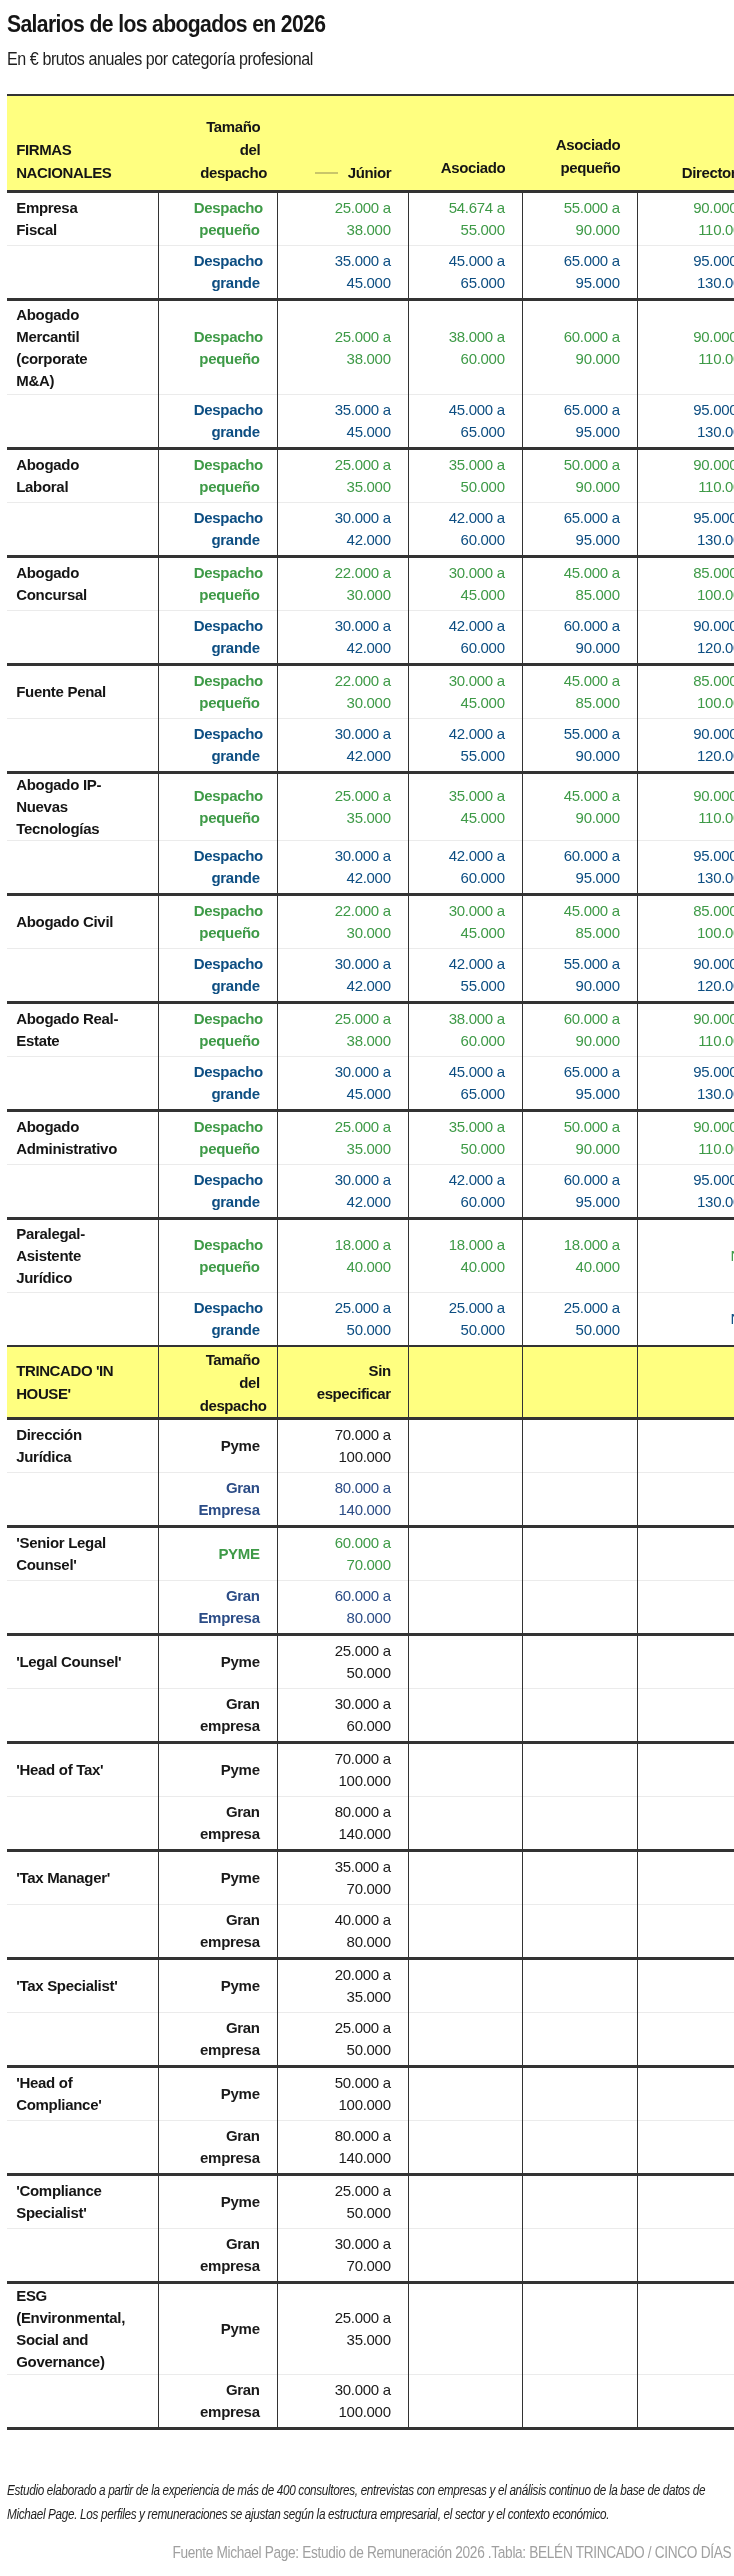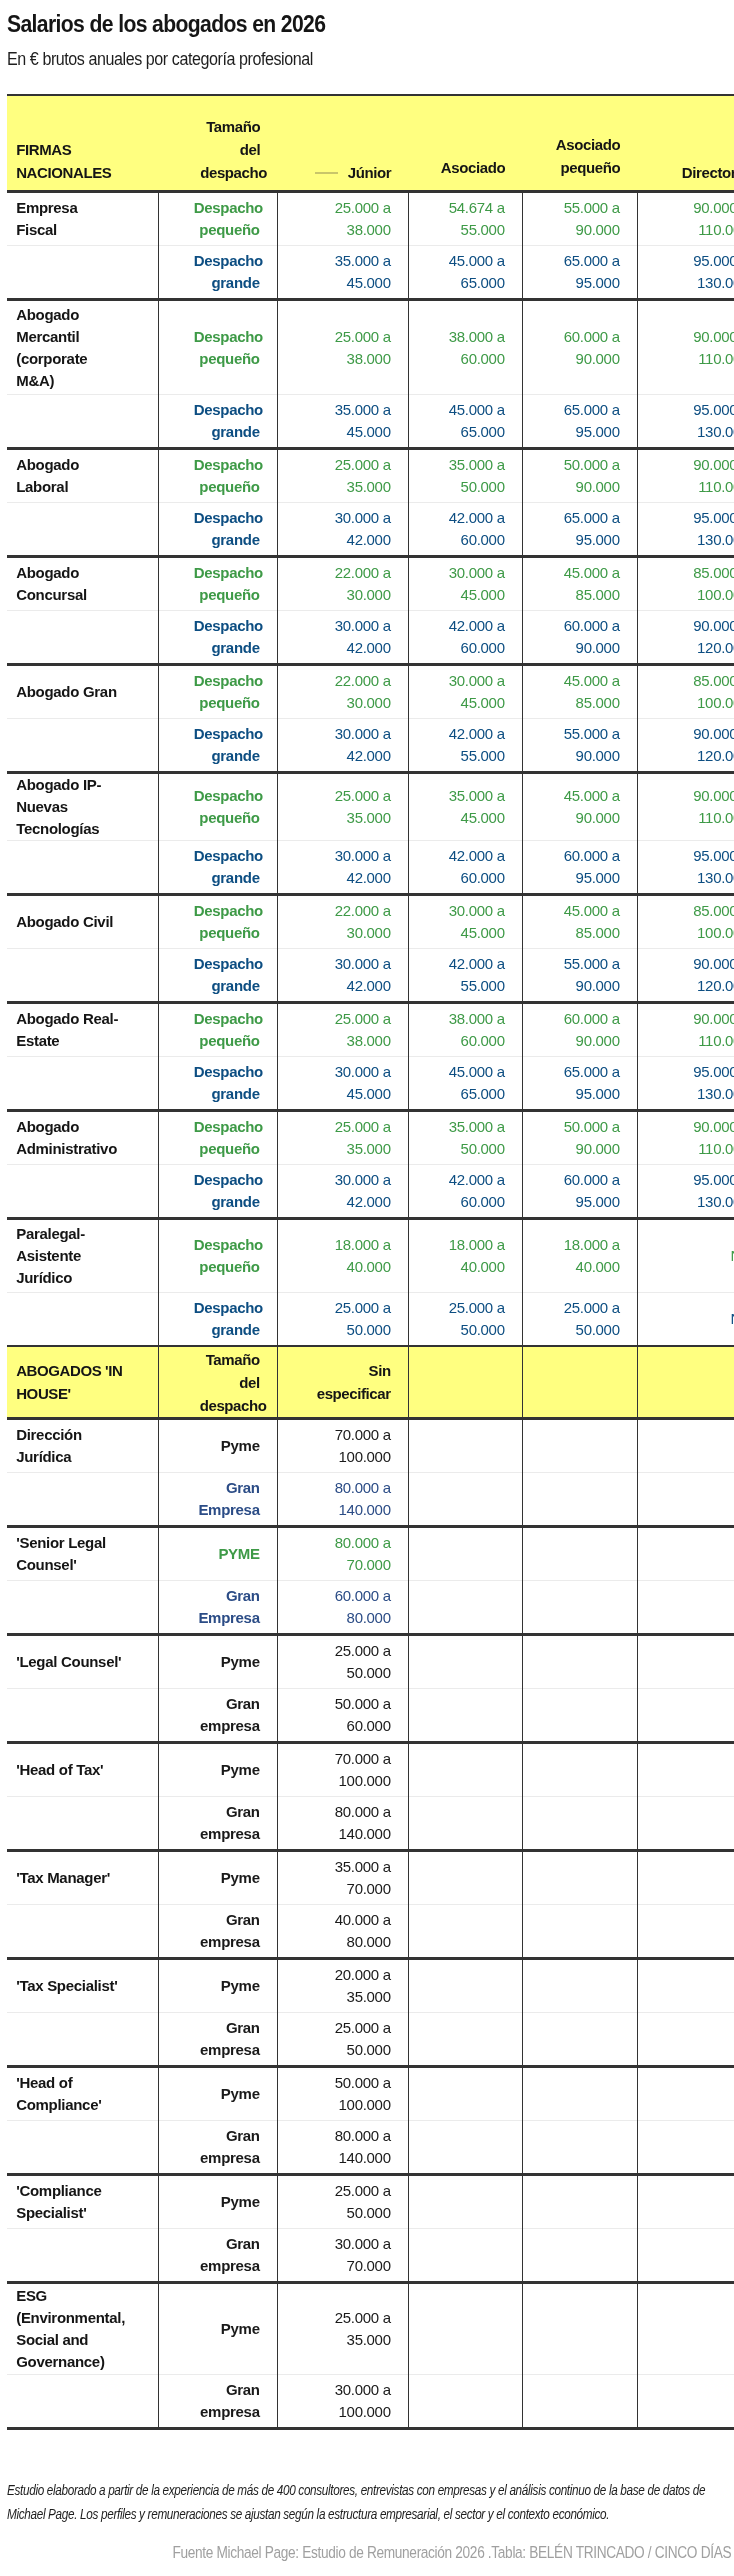--- a/index.html
+++ b/index.html
@@ -255,21 +255,21 @@
           </td>
           <td class="val blue">
             <div style="width:72px;margin-left:auto">60.000 a 90.000</div>
           </td>
           <td class="val blue">
             <div style="width:84px;margin-left:auto">90.000 a 120.000</div>
           </td>
         </tr>
         <tr class="first">
           <td class="name">
-            <div style="width:105px">Abogado Gran</div>
+            <div style="width:105px">Fuente Penal</div>
           </td>
           <td class="size green">
             <div style="width:66px;margin-left:auto">Despacho pequeño</div>
           </td>
           <td class="val green">
             <div style="width:72px;margin-left:auto">22.000 a 30.000</div>
           </td>
           <td class="val green">
             <div style="width:72px;margin-left:auto">30.000 a 45.000</div>
           </td>
@@ -485,21 +485,21 @@
             <div style="width:72px;margin-left:auto">25.000 a 50.000</div>
           </td>
           <td class="val blue">
             <div style="width:84px;margin-left:auto">No</div>
           </td>
         </tr>
       </tbody>
     <tbody id="inhouse-body">
       <tr class="hdr2">
         <td class="left">
-          <div style="width:108px">ABOGADOS 'IN HOUSE'</div>
+          <div style="width:108px">TRINCADO 'IN HOUSE'</div>
         </td>
         <td class="right">
           <div style="width:60px;margin-left:auto">Tamaño del despacho</div>
         </td>
         <td class="right">
           <div style="width:78px;margin-left:auto">Sin especificar</div>
         </td>
         <td></td>
         <td></td>
         <td></td>
@@ -531,21 +531,21 @@
           <td></td>
         </tr>
         <tr class="first">
           <td class="name">
             <div style="width:120px">'Senior Legal Counsel'</div>
           </td>
           <td class="size green">
             <div style="width:66px;margin-left:auto">PYME</div>
           </td>
           <td class="val green">
-            <div style="width:72px;margin-left:auto">80.000 a 70.000</div>
+            <div style="width:72px;margin-left:auto">60.000 a 70.000</div>
           </td>
           <td></td>
           <td></td>
           <td></td>
         </tr>
         <tr class="second">
           <td class="name"></td>
           <td class="size navy">
             <div style="width:66px;margin-left:auto">Gran Empresa</div>
           </td>
@@ -569,21 +569,21 @@
           <td></td>
           <td></td>
           <td></td>
         </tr>
         <tr class="second">
           <td class="name"></td>
           <td class="size black">
             <div style="width:66px;margin-left:auto">Gran empresa</div>
           </td>
           <td class="val black">
-            <div style="width:72px;margin-left:auto">50.000 a 60.000</div>
+            <div style="width:72px;margin-left:auto">30.000 a 60.000</div>
           </td>
           <td></td>
           <td></td>
           <td></td>
         </tr>
         <tr class="first">
           <td class="name">
             <div style="width:120px">'Head of Tax'</div>
           </td>
           <td class="size black">

